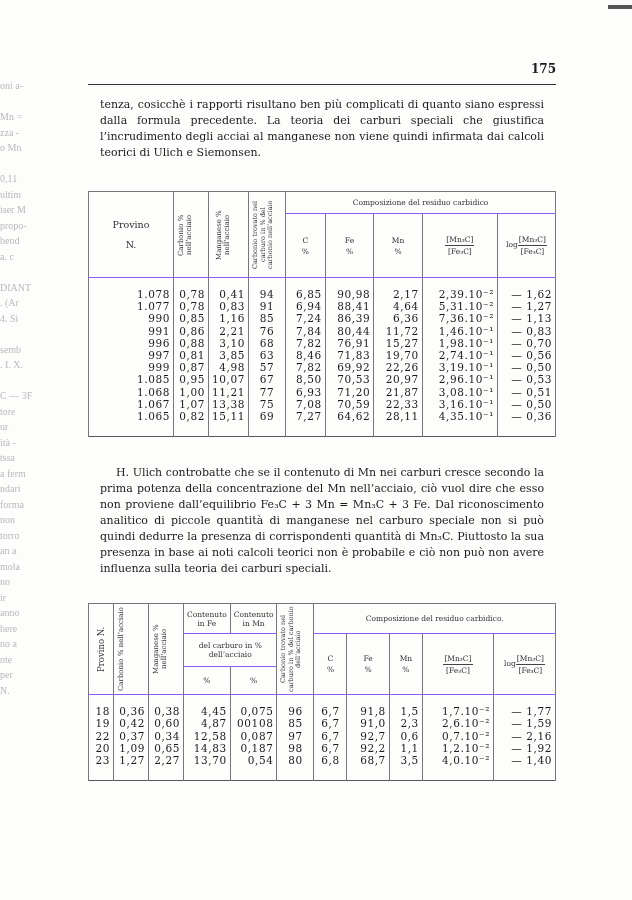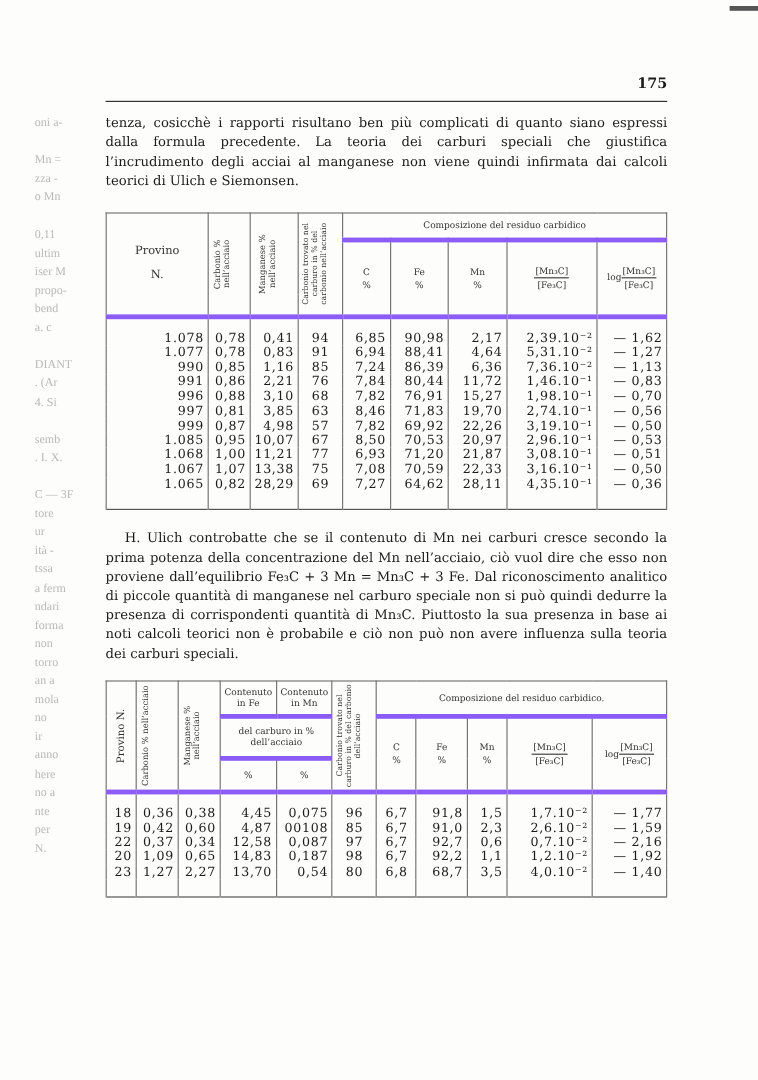--- a/index.html
+++ b/index.html
@@ -2,42 +2,42 @@
 <html><head>
 <meta charset="utf-8">
 <style>
   html, body { margin: 0; padding: 0; }
   body {
     width: 632px; height: 900px; overflow: hidden; position: relative;
     background: #fdfdfc; color: #1b1b1b;
     font-family: "DejaVu Serif", "Liberation Serif", serif;
   }
   .gutter {
-    position: absolute; left: 0; top: 95px; width: 44px; height: 680px;
+    position: absolute; left: 0; top: 78px; width: 44px; height: 680px;
     font-family: "Liberation Serif", serif; font-size: 10px; line-height: 15.5px;
-    color: #b9b9b9; overflow: hidden; white-space: nowrap; padding-left: 29px;
+    color: #b9b9b9; overflow: hidden; white-space: nowrap;
   }
   .gutter span { display: block; }
   .edge-mark { position: absolute; right: 0; top: 5px; width: 24px; height: 4px; background: #555; }
   .page { position: absolute; left: 88px; top: 60px; width: 468px; }
   .running-head { position: relative; height: 22px; }
   .rh-title { position: absolute; left: 0; right: 0; top: 5px; text-align: center;
     font-size: 8.5px; letter-spacing: 1.2px; font-weight: bold; }
   .rh-num { position: absolute; right: 0; top: 2px; font-size: 12px; font-weight: bold; }
   .head-rule { border-top: 1px solid #333; margin-top: 2px; margin-bottom: 10px; }
-  p.body { margin: 0; font-size: 11px; line-height: 16px; text-align: justify; }
+  p.body { margin: 12px; font-size: 11px; line-height: 16px; text-align: justify; }
   p.indent { text-indent: 16px; }
   .caption { font-size: 11px; line-height: 15px; margin: 0; padding-left: 0; }
   .caption .lbl { font-variant: small-caps; letter-spacing: 0.5px; }
   .caption .it { font-style: italic; }
   .caption .cont { display: block; padding-left: 18px; }
   table.t { border-collapse: collapse; width: 100%; font-size: 10.5px; margin-top: 6px; }
   table.t td, table.t th { border-left: 1px solid #777; border-right: 1px solid #777; padding: 0 3px; font-weight: normal; }
   table.t { border: 1.5px solid #555; }
-  table.t thead th { border-bottom: 4px solid #8b5cf6; border-top: 1px solid #777; font-size: 7.5px; color: #333; }
+  table.t thead th { border-bottom: 1px solid #8b5cf6; border-top: 1px solid #777; font-size: 7.5px; color: #333; }
   .rot { writing-mode: vertical-rl; transform: rotate(180deg); text-align: center; font-size: 7px; line-height: 8px; margin: 0 auto; }
   .hdr-cell { font-size: 8px; text-align: center; line-height: 11px; }
   .frac { display: inline-block; vertical-align: middle; text-align: center; font-size: 7.5px; }
   .frac .n { display: block; border-bottom: 1px solid #444; padding: 0 1px; }
   .frac .d { display: block; padding: 0 1px; }
   tbody td { text-align: right; font-weight: bold; font-size: 10.5px; line-height: 12.2px; letter-spacing: 0.6px; }
   tbody tr:first-child td { padding-top: 10px; }
   tbody tr.spacer td { height: 14px; }
   .c { text-align: center !important; }
 </style>
@@ -234,21 +234,21 @@
           <td class="c">75</td>
           <td>7,08</td>
           <td>70,59</td>
           <td>22,33</td>
           <td>3,16.10⁻¹</td>
           <td>— 0,50</td>
         </tr>
         <tr>
           <td>1.065</td>
           <td>0,82</td>
-          <td>28,29</td>
+          <td>15,11</td>
           <td class="c">69</td>
           <td>7,27</td>
           <td>64,62</td>
           <td>28,11</td>
           <td>4,35.10⁻¹</td>
           <td>— 0,36</td>
         </tr>
         <tr class="spacer">
           <td></td>
           <td></td>

